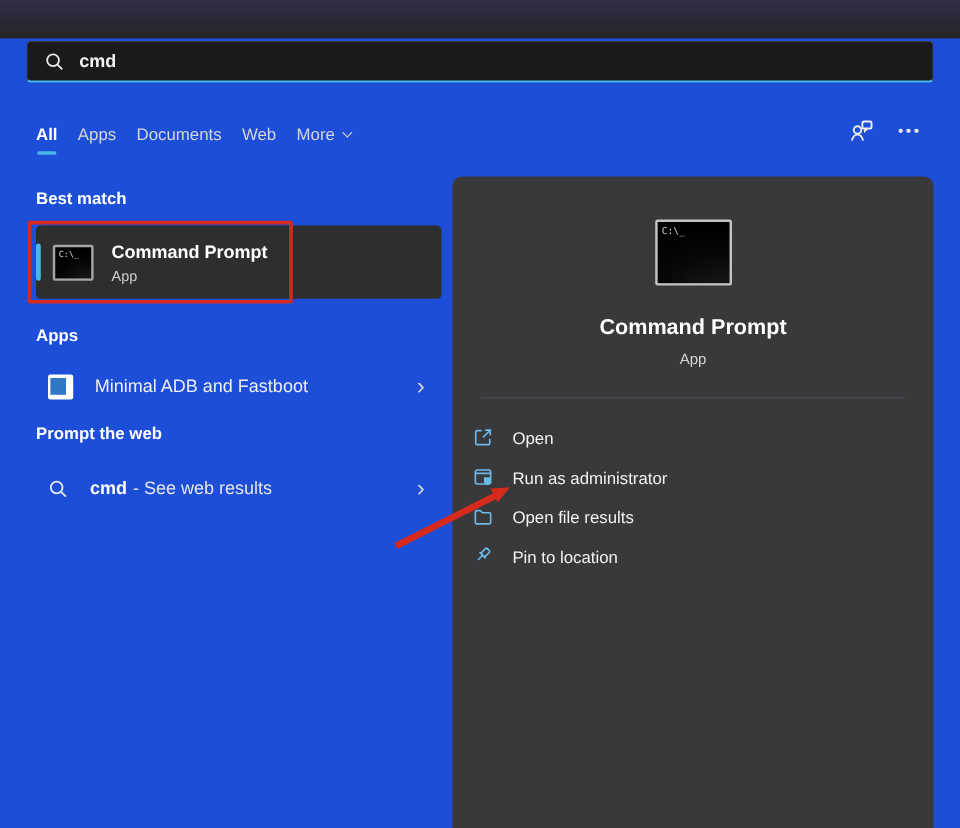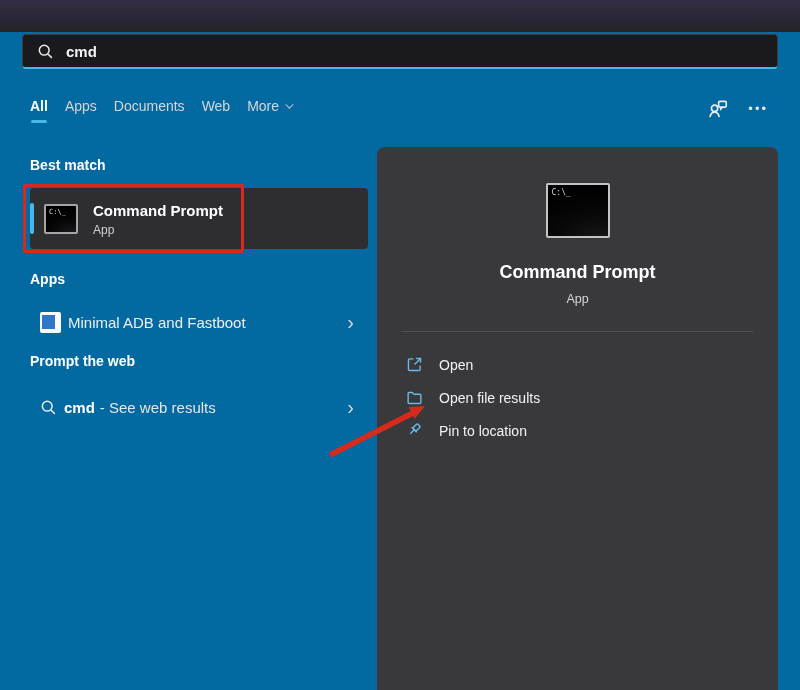--- a/index.html
+++ b/index.html
@@ -1,40 +1,40 @@
 <!DOCTYPE html>
 <html><head>
 <meta charset="utf-8">
 <style>
   * { margin:0; padding:0; box-sizing:border-box; }
   html,body { background:#111; }
   .screen {
     position:relative; width:800px; height:690px; overflow:hidden;
-    background:#0369a1;
+    background:#1d4ed8;
     font-family:"Liberation Sans", sans-serif;
     color:#f0f0f0;
   }
   .top-band {
     position:absolute; left:0; top:0; width:800px; height:32px;
     background:linear-gradient(180deg,#332e45 0%,#2b2737 55%,#242427 100%);
   }
   
   .search-box {
     position:absolute; left:22px; top:34px; width:756px; height:35px;
     background:#1a1a1d;
     border:1px solid #3e3e44;
     border-bottom:2px solid #47b9e8;
     border-radius:4px;
     display:flex; align-items:center; gap:12px; padding:0 14px;
   }
   .search-text { font-size:15px; font-weight:600; color:#f3f3f3; }
   
   .tabs {
     position:absolute; left:30px; top:98px; height:22px;
-    display:flex; gap:17px; align-items:flex-start;
+    display:flex; gap:17px; align-items:flex-end;
   }
   .tab { position:relative; font-size:14px; color:#d6d6d6; display:flex; align-items:center; gap:6px; cursor:default; }
   .tab.active { color:#fff; font-weight:700; }
   .tab.active::after {
     content:""; position:absolute; left:50%; transform:translateX(-50%);
     bottom:-9px; width:16px; height:3px; border-radius:2px; background:#47b9e8;
   }
   .chevron-down {
     width:6px; height:6px; border-right:1.4px solid #c9c9c9; border-bottom:1.4px solid #c9c9c9;
     transform:rotate(45deg) translateY(-2px); display:inline-block;
@@ -55,21 +55,21 @@
   .cmd-icon-small {
     width:34px; height:30px; border:2px solid #a5a5a5; border-radius:2px; flex:0 0 auto;
     background:radial-gradient(130% 100% at 90% 110%, #1b1b1b 0%, #060606 60%, #000 100%);
     font-family:"DejaVu Sans Mono", monospace; font-size:7px; color:#dcdcdc;
     padding:2px 0 0 3px; line-height:8px;
   }
   .bm-name { font-size:15px; font-weight:600; color:#fff; line-height:19px; }
   .bm-type { font-size:12px; color:#cfcfcf; margin-top:3px; }
   .list-row {
     position:absolute; left:30px; width:338px; height:38px;
-    display:flex; align-items:center; gap:7px; padding:0 14px 0 10px;
+    display:flex; align-items:center; gap:18px; padding:0 14px 0 10px;
   }
   .list-row .grow { flex:1; font-size:15px; color:#eee; }
   .chevron-right { font-size:20px; color:#d8d8d8; line-height:1; font-weight:400; }
   .adb-icon {
     width:21px; height:21px; background:#fdfdfd; border-radius:2px; flex:0 0 auto;
     display:flex; align-items:center; padding-left:2px;
   }
   .adb-icon .inner { width:13px; height:14px; background:#2f78c8; }
   .web-query { font-weight:700; color:#fff; }
   .web-suffix { color:#e6e6e6; margin-left:5px; font-weight:400;margin-top:47px; }
@@ -82,21 +82,21 @@
     margin:36px auto 0; width:64px; height:55px;
     border:2px solid #c3c3c3; border-radius:2px;
     background:radial-gradient(140% 110% at 85% 115%, #1a1a1a 0%, #070707 55%, #000 100%);
     font-family:"DejaVu Sans Mono", monospace; font-size:8px; color:#cfcfcf;
     padding:3px 0 0 4px; line-height:9px;
   }
   .preview-title { margin-top:24px; text-align:center; font-size:18px; font-weight:700; color:#fff; }
   .preview-type { margin-top:9px; text-align:center; font-size:12.5px; color:#d5d5d5; }
   .divider { margin:25px 24px 0 24px; height:1px; background:#4d4d50; }
   .actions { margin-top:16px; }
-  .action { height:33px; display:flex; align-items:center; gap:16px; padding-left:28px; cursor:default; }
+  .action { height:33px; display:flex; align-items:center; gap:16px; padding-left:16px; cursor:default; }
   .a-icon { width:18px; height:18px; display:flex; align-items:center; justify-content:center; }
   .a-icon svg { stroke:#6cb9e8; fill:none; stroke-width:1.3; }
   .a-label { font-size:14px; color:#f2f2f2; }
   
   .red-rect {
     position:absolute; left:23px; top:184px; width:221px; height:69px;
     border:3px solid #d62a1c; border-radius:2px; z-index:5; pointer-events:none;
   }
   .arrow-svg { position:absolute; left:318px; top:394px; z-index:6; pointer-events:none; }
   svg.ui { stroke:#ececec; fill:none; stroke-width:1.4; }
@@ -188,20 +188,30 @@
             <path d="M13.3 9v3.7a1 1 0 0 1-1 1H3.3a1 1 0 0 1-1-1V3.7a1 1 0 0 1 1-1H7"></path>
             <path d="M9.7 2.3H13.7V6.3"></path>
             <line x1="13.5" y1="2.5" x2="8" y2="8"></line>
           </svg>
         </span>
         <span class="a-label">Open</span>
       </div>
       <div class="action">
         <span class="a-icon">
           <svg width="17" height="17" viewBox="0 0 16 16">
+            <rect x="2" y="2.5" width="12" height="11" rx="1.5"></rect>
+            <line x1="2.2" y1="5.2" x2="13.8" y2="5.2"></line>
+            <path d="M8.7 8.2h5v3.2c0 1.6-1.2 2.6-2.5 3-1.3-.4-2.5-1.4-2.5-3z" fill="#6cb9e8" stroke="none"></path>
+          </svg>
+        </span>
+        <span class="a-label">Run as administrator</span>
+      </div>
+      <div class="action">
+        <span class="a-icon">
+          <svg width="17" height="17" viewBox="0 0 16 16">
             <path d="M2 12.7V4.3a1 1 0 0 1 1-1h2.6a1 1 0 0 1 .8.4l.7.9a1 1 0 0 0 .8.4H13a1 1 0 0 1 1 1v6.7a1 1 0 0 1-1 1H3a1 1 0 0 1-1-1z"></path>
           </svg>
         </span>
         <span class="a-label">Open file results</span>
       </div>
       <div class="action">
         <span class="a-icon">
           <svg width="17" height="17" viewBox="0 0 16 16">
             <g transform="rotate(45 8 7)">
               <rect x="5.9" y="1.2" width="4.2" height="6" rx="1"></rect>

